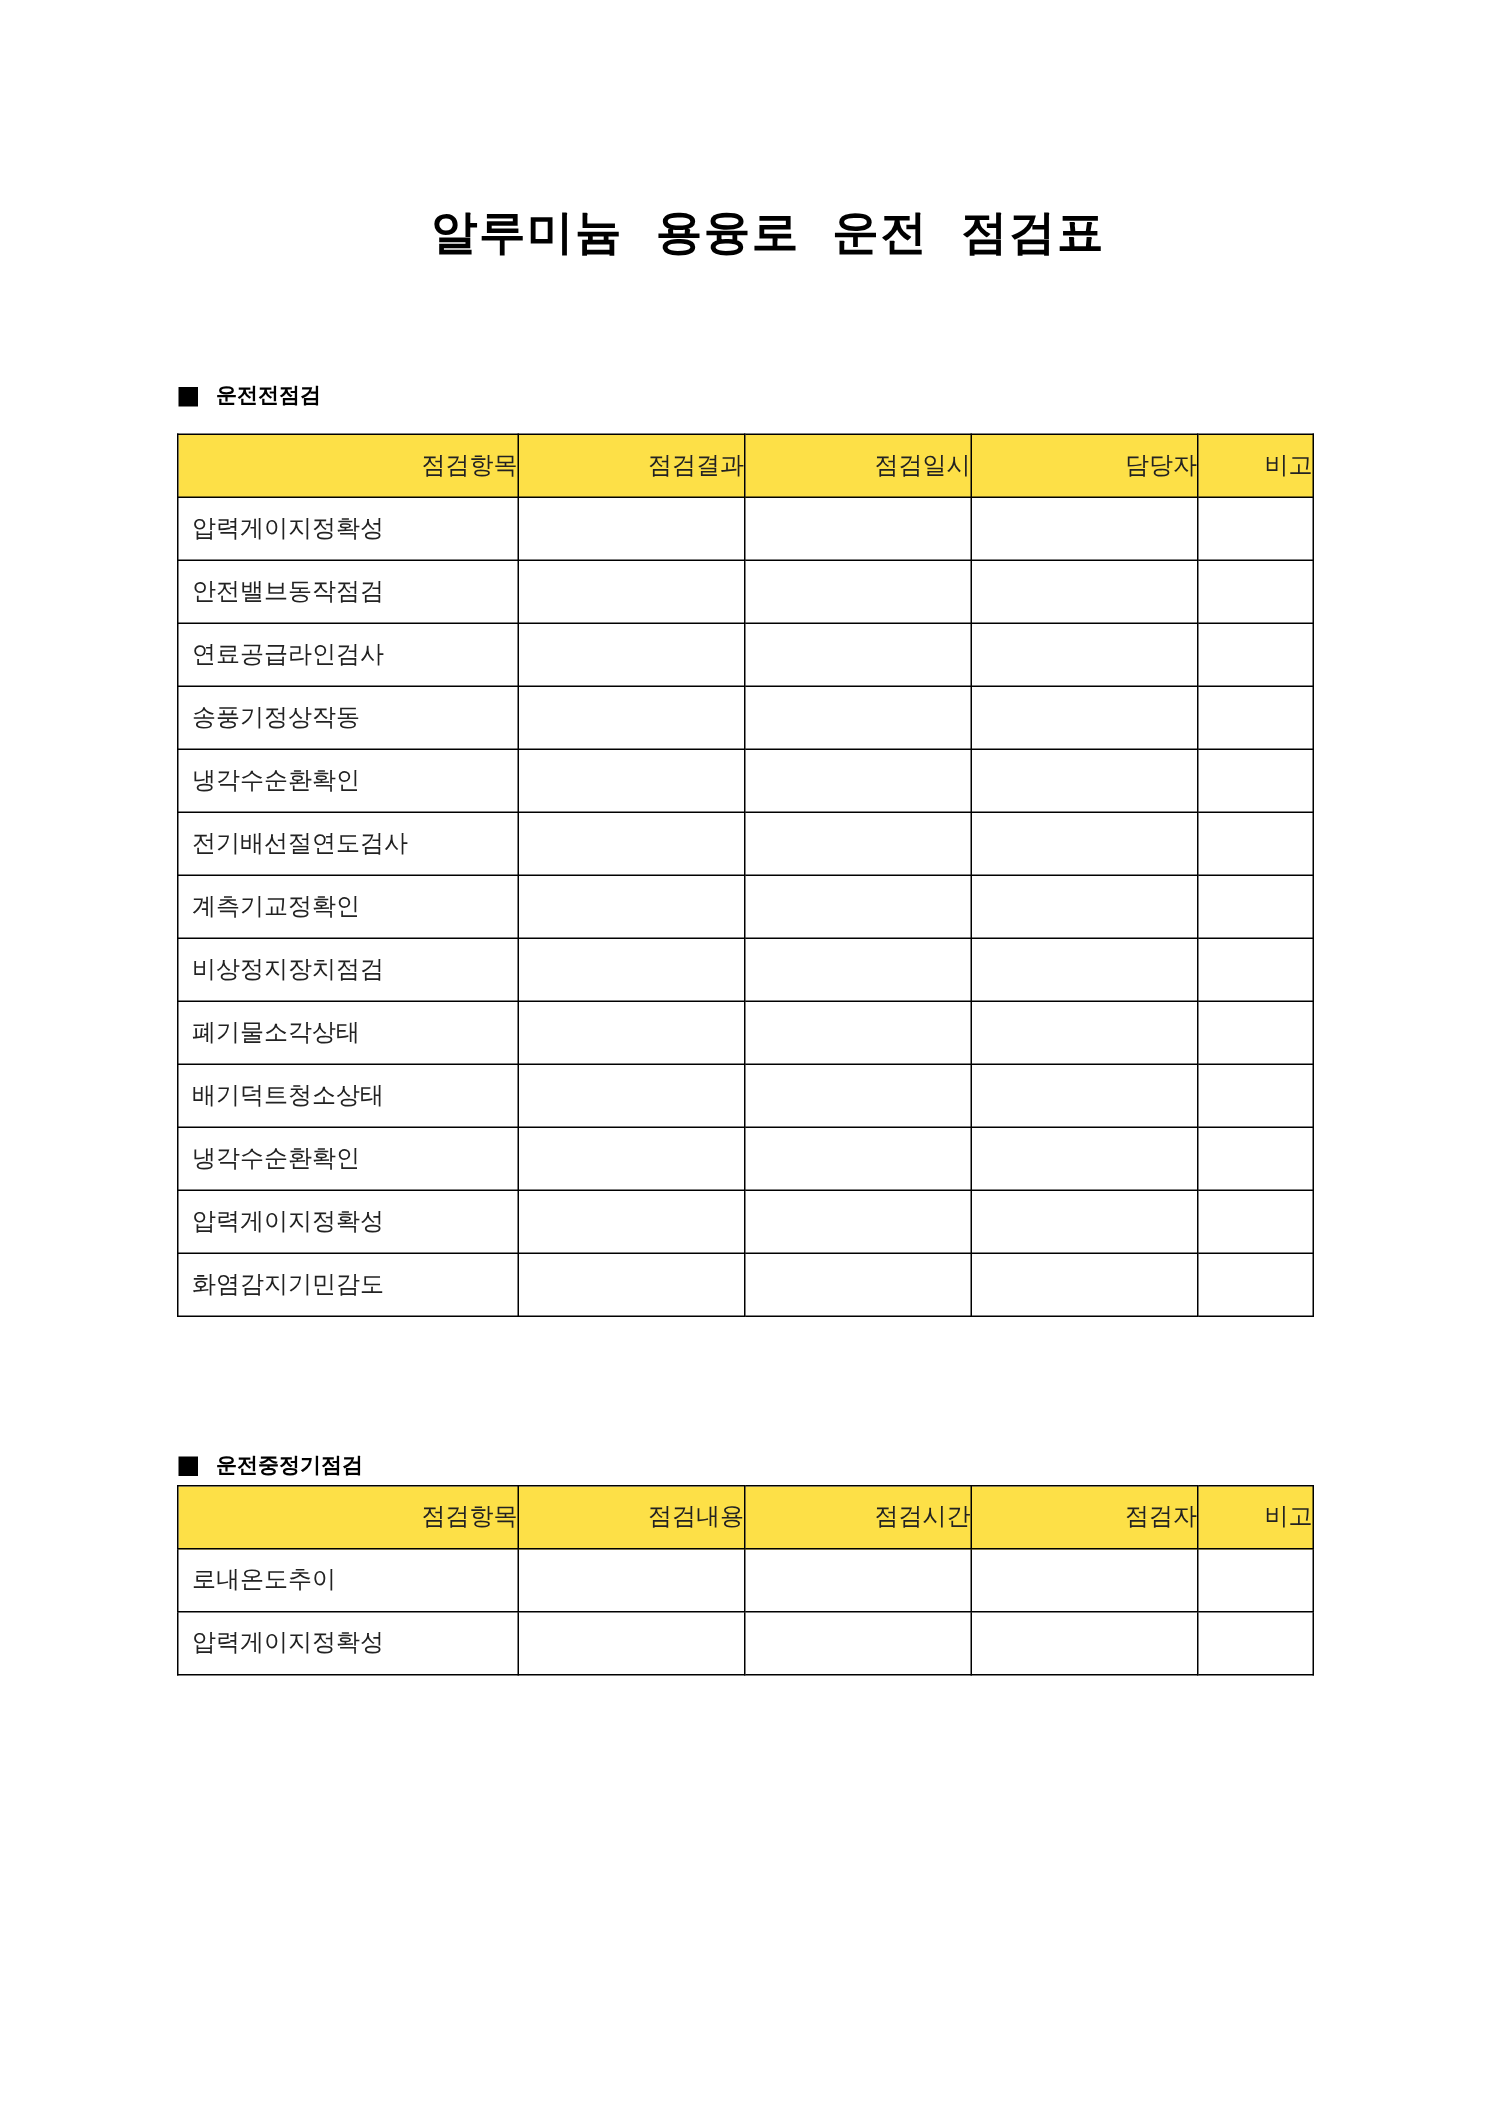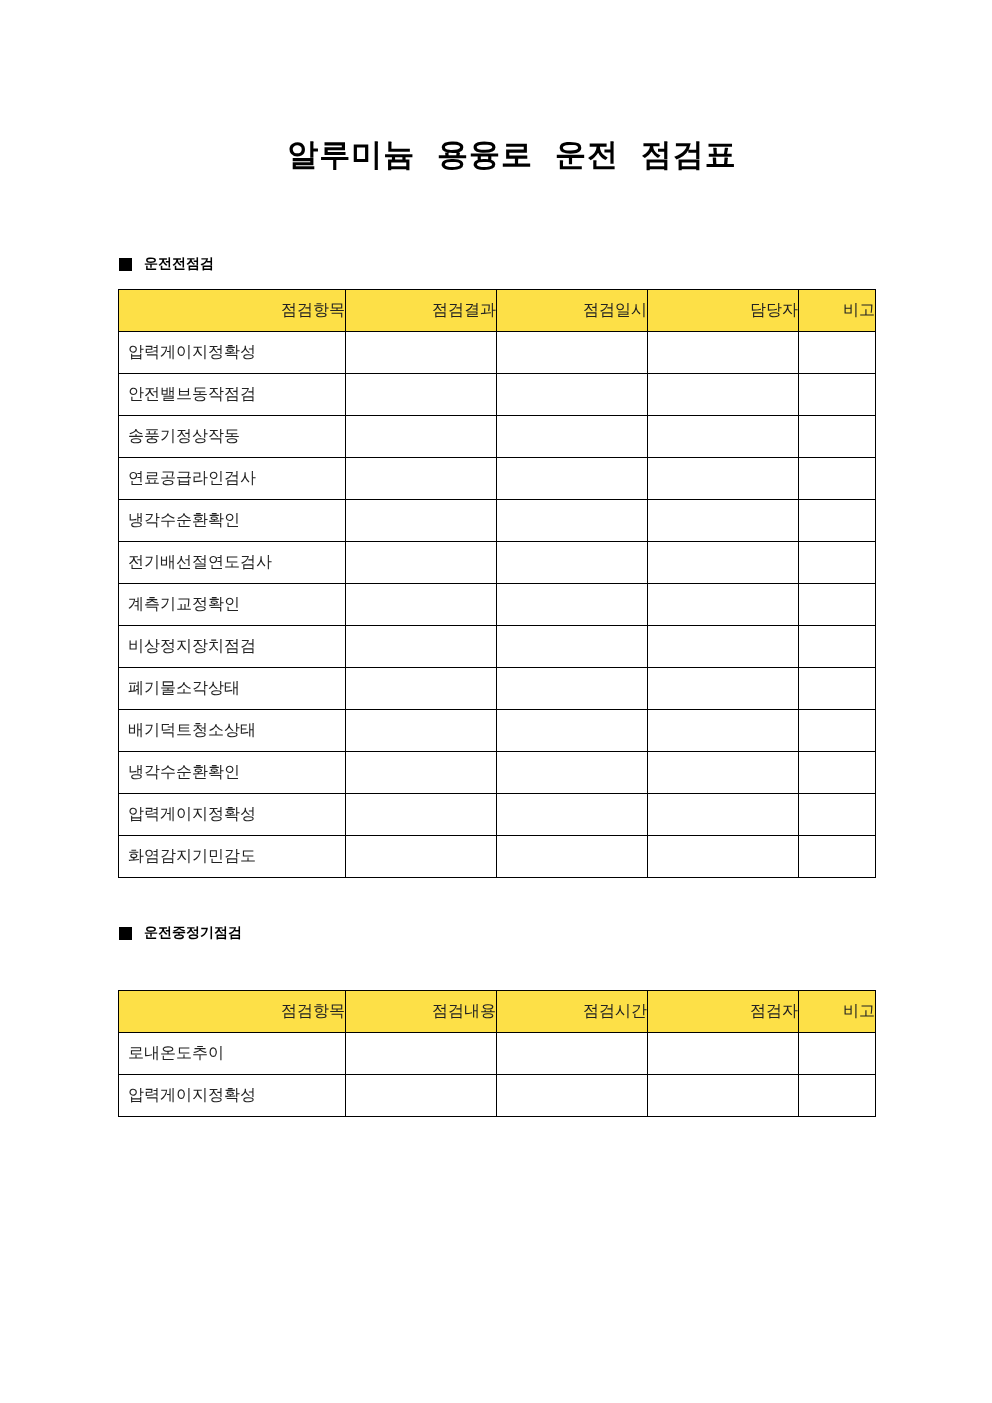--- a/index.html
+++ b/index.html
@@ -77,28 +77,28 @@
         <td></td>
       </tr>
     <tr>
         <td class="item">안전밸브동작점검</td>
         <td></td>
         <td></td>
         <td></td>
         <td></td>
       </tr>
     <tr>
+        <td class="item">연료공급라인검사</td>
+        <td></td>
+        <td></td>
+        <td></td>
+        <td></td>
+      </tr>
+    <tr>
         <td class="item">송풍기정상작동</td>
-        <td></td>
-        <td></td>
-        <td></td>
-        <td></td>
-      </tr>
-    <tr>
-        <td class="item">연료공급라인검사</td>
         <td></td>
         <td></td>
         <td></td>
         <td></td>
       </tr>
     <tr>
         <td class="item">냉각수순환확인</td>
         <td></td>
         <td></td>
         <td></td>
@@ -156,21 +156,21 @@
     <tr>
         <td class="item">화염감지기민감도</td>
         <td></td>
         <td></td>
         <td></td>
         <td></td>
       </tr>
   </tbody>
 </table>
 
-<div class="section-head" style="top:924px;justify-content:space-between;">
+<div class="section-head" style="top:968px;justify-content:space-between;">
   <span class="sq"></span>
   <span>운전중정기점검</span>
 </div>
 
 <table class="grid" style="top:990px;">
   <colgroup>
       <col class="c1">
       <col class="c2">
       <col class="c3">
       <col class="c4">

